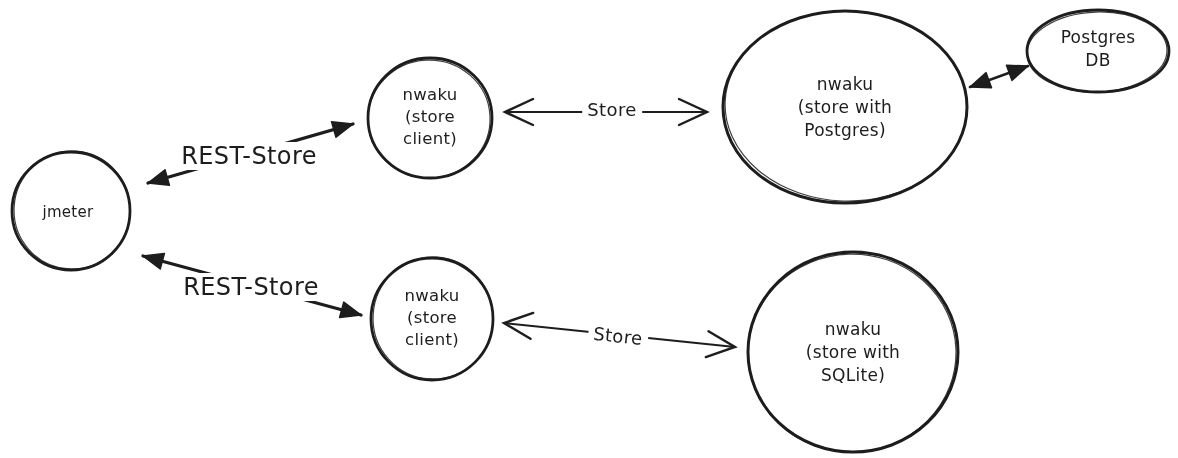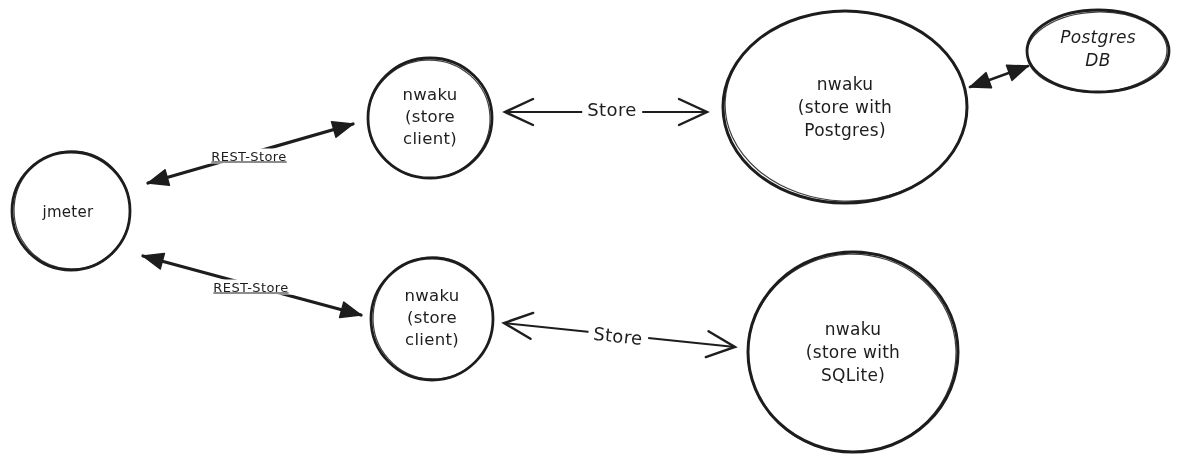--- a/index.html
+++ b/index.html
@@ -29,21 +29,21 @@
     pointer-events: none;
   }
   .node-label { font-size: 17px; line-height: 23px; letter-spacing: 0.3px; }
   .node-label.small { font-size: 16.5px; line-height: 22px; }
   .edge-label {
     background: #ffffff;
     padding: 0 5px;
     font-size: 18px;
     letter-spacing: 0.4px;
   }
-  .edge-label.rest { font-size: 13px; text-decoration: underline; }
+  .edge-label.rest { font-size: 24px; }
   .edge-label.tilt { transform: translate(-50%, -50%) rotate(6deg); }
 </style>
 </head>
 <body>
 
 <div class="stage">
 
   <svg width="1178" height="458" viewBox="0 0 1178 458">
     <defs>
       <marker id="head-filled" markerUnits="userSpaceOnUse" markerWidth="26" markerHeight="22" refX="22" refY="10" orient="auto-start-reverse">
@@ -104,21 +104,21 @@
   <div class="node-label" style="left:68px; top:212px; font-size:15px;">jmeter</div>
 
   <div class="node-label small" style="left:430px; top:117px;">nwaku
 (store
 client)</div>
 
   <div class="node-label" style="left:845px; top:107px;">nwaku
 (store with
 Postgres)</div>
 
-  <div class="node-label" style="left:1098px; top:49px;font-style:italic;">Postgres
+  <div class="node-label" style="left:1098px; top:49px;">Postgres
 DB</div>
 
   <div class="node-label small" style="left:432px; top:318px;">nwaku
 (store
 client)</div>
 
   <div class="node-label" style="left:853px; top:352px;">nwaku
 (store with
 SQLite)</div>
 

